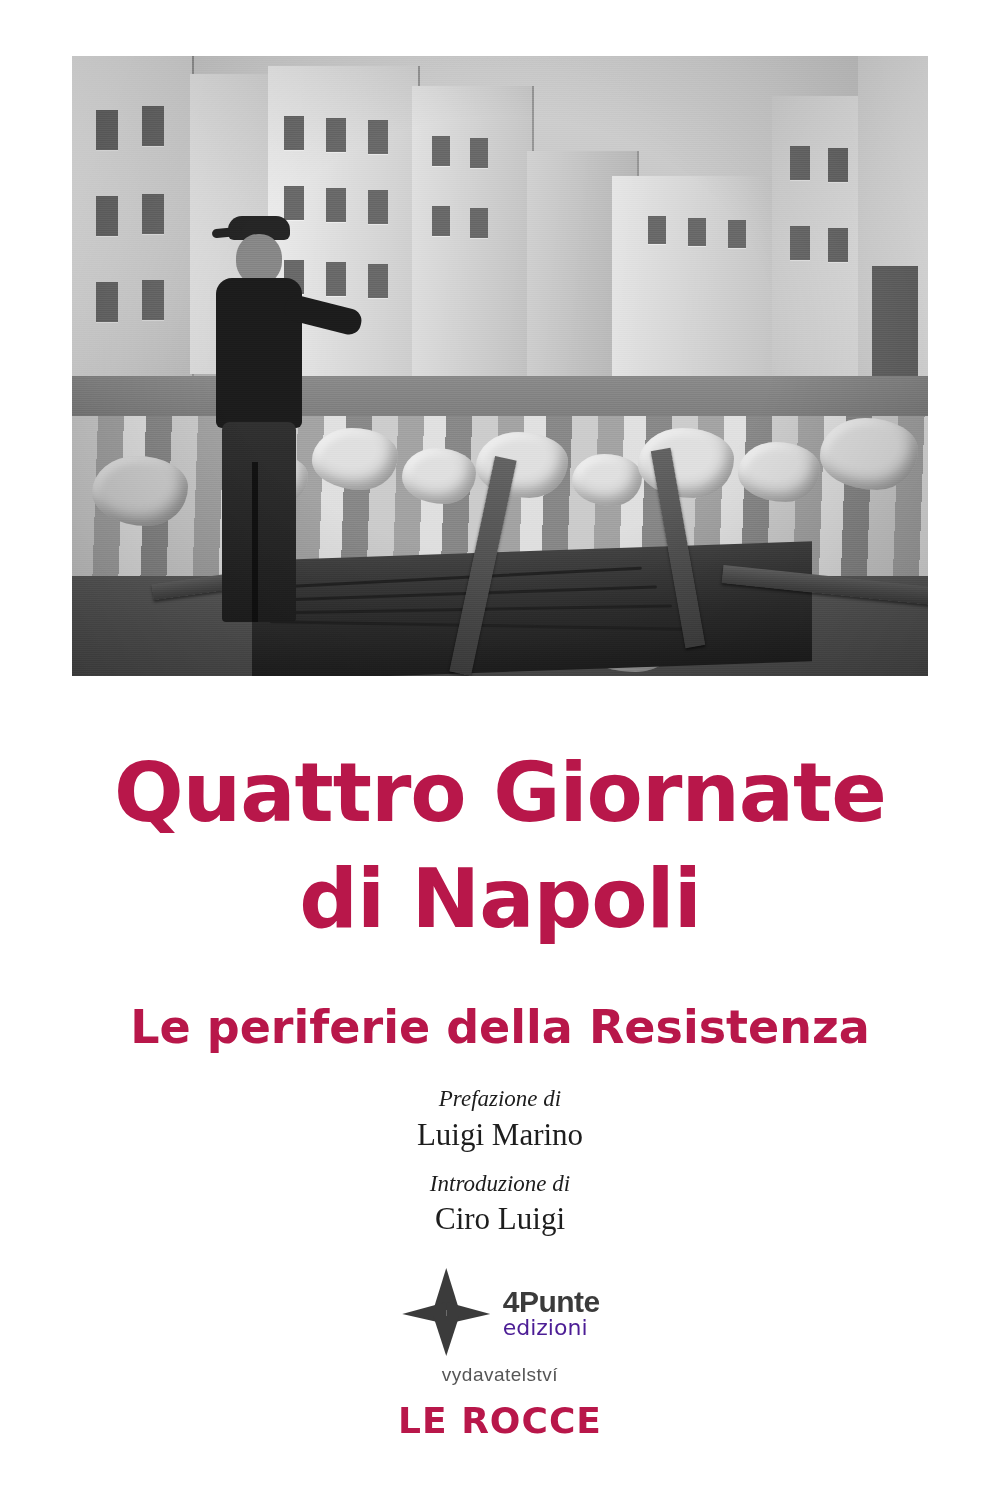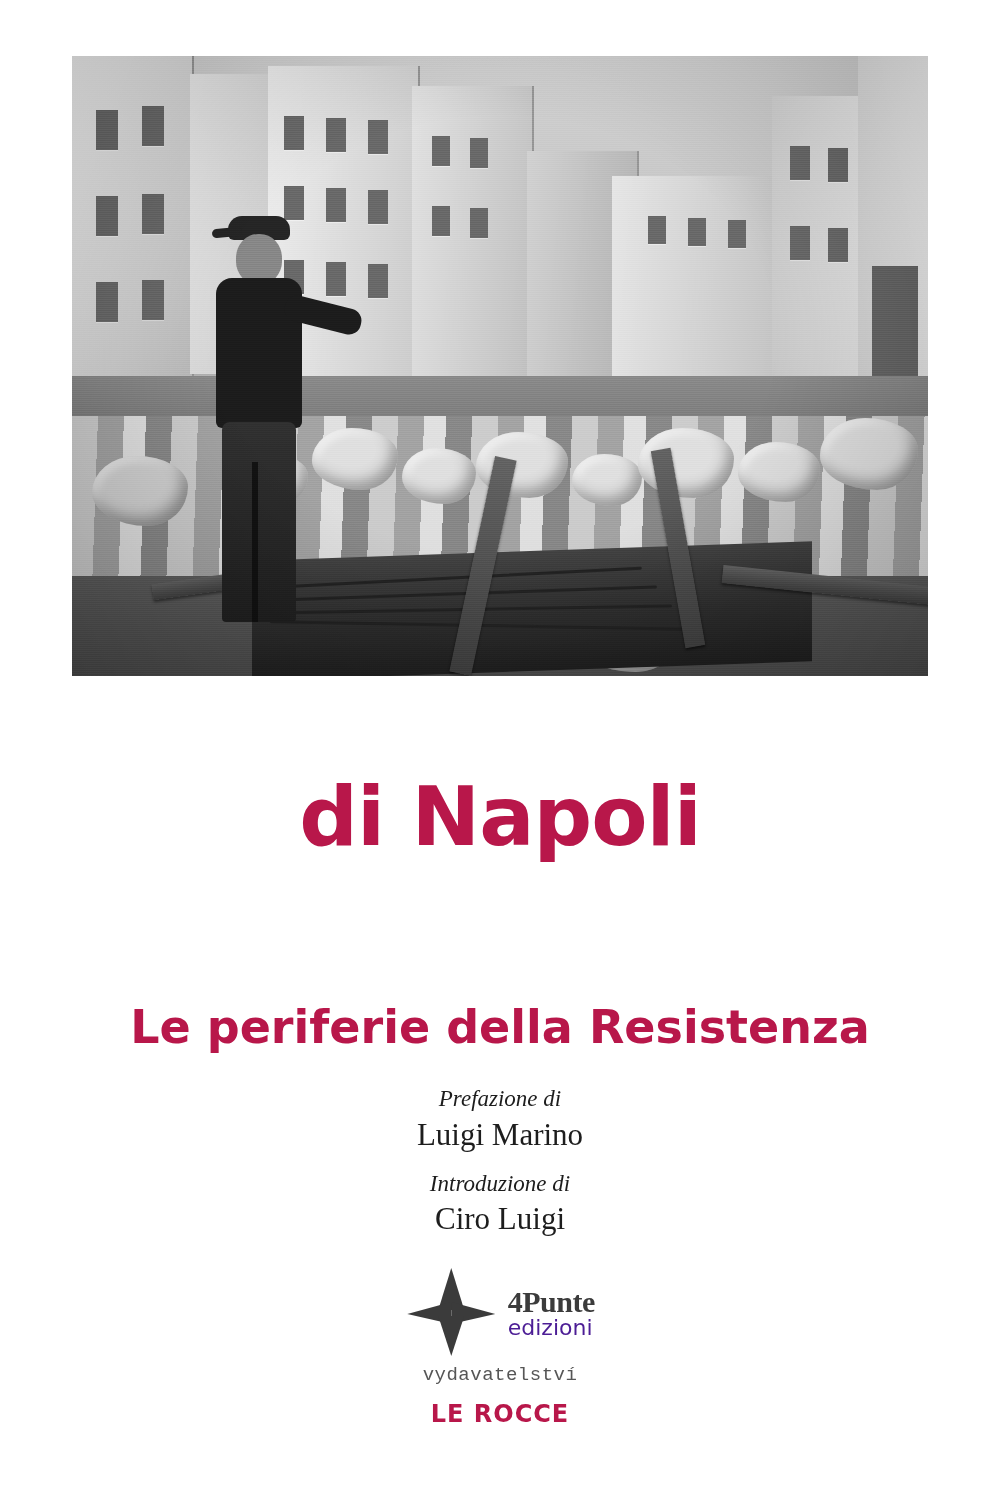--- a/index.html
+++ b/index.html
@@ -237,44 +237,44 @@
     left: 33px; top: 48px; width: 26px; height: 40px;
     clip-path: polygon(50% 100%, 100% 0%, 0% 0%);
   }
   .logo-text {
     display: inline-block;
     text-align: left;
     margin-left: 6px;
     vertical-align: middle;
   }
   .logo-text .pubname {
-    font-family: Liberation Serif, serif;
+    font-family: Liberation Sans, sans-serif;
     font-size: 30px;
     font-weight: 700;
     color: #3b3b3b;
     letter-spacing: -.5px;
   }
   .logo-text .pubname .four { font-weight: 700; }
   .logo-text .edizioni {
     font-family: "DejaVu Sans", sans-serif;
     font-size: 22px;
     color: #4c1d95;
     margin-top: -4px;
   }
   .vyd {
     margin-top: 8px;
-    font-family: Liberation Mono, monospace;
+    font-family: Liberation Sans, sans-serif;
     font-size: 19px;
     color: #565656;
     letter-spacing: .5px;
   }
   .imprint {
     margin-top: 14px;
     font-family: "DejaVu Sans", sans-serif;
-    font-size: 24px;
+    font-size: 36px;
     font-weight: 700;
     color: #b8174a;
     letter-spacing: 1px;
   }
 </style>
 </head>
 <body>
 
 <div class="cover">
 
@@ -351,20 +351,21 @@
       <div class="armf"></div>
       <div class="legs"></div>
     </div>
 
     <div class="photo-grain"></div>
     <div class="photo-vig"></div>
   </div>
 
 
   <div class="title">
+    <span class="line1">Quattro Giornate</span>
     <span class="line2">di Napoli</span>
   </div>
 
   <div class="subtitle">Le periferie della Resistenza</div>
 
   <div class="credits">
     <div class="role">Prefazione di</div>
     <div class="person">Luigi Marino</div>
     <div class="role">Introduzione di</div>
     <div class="person">Ciro Luigi</div>

